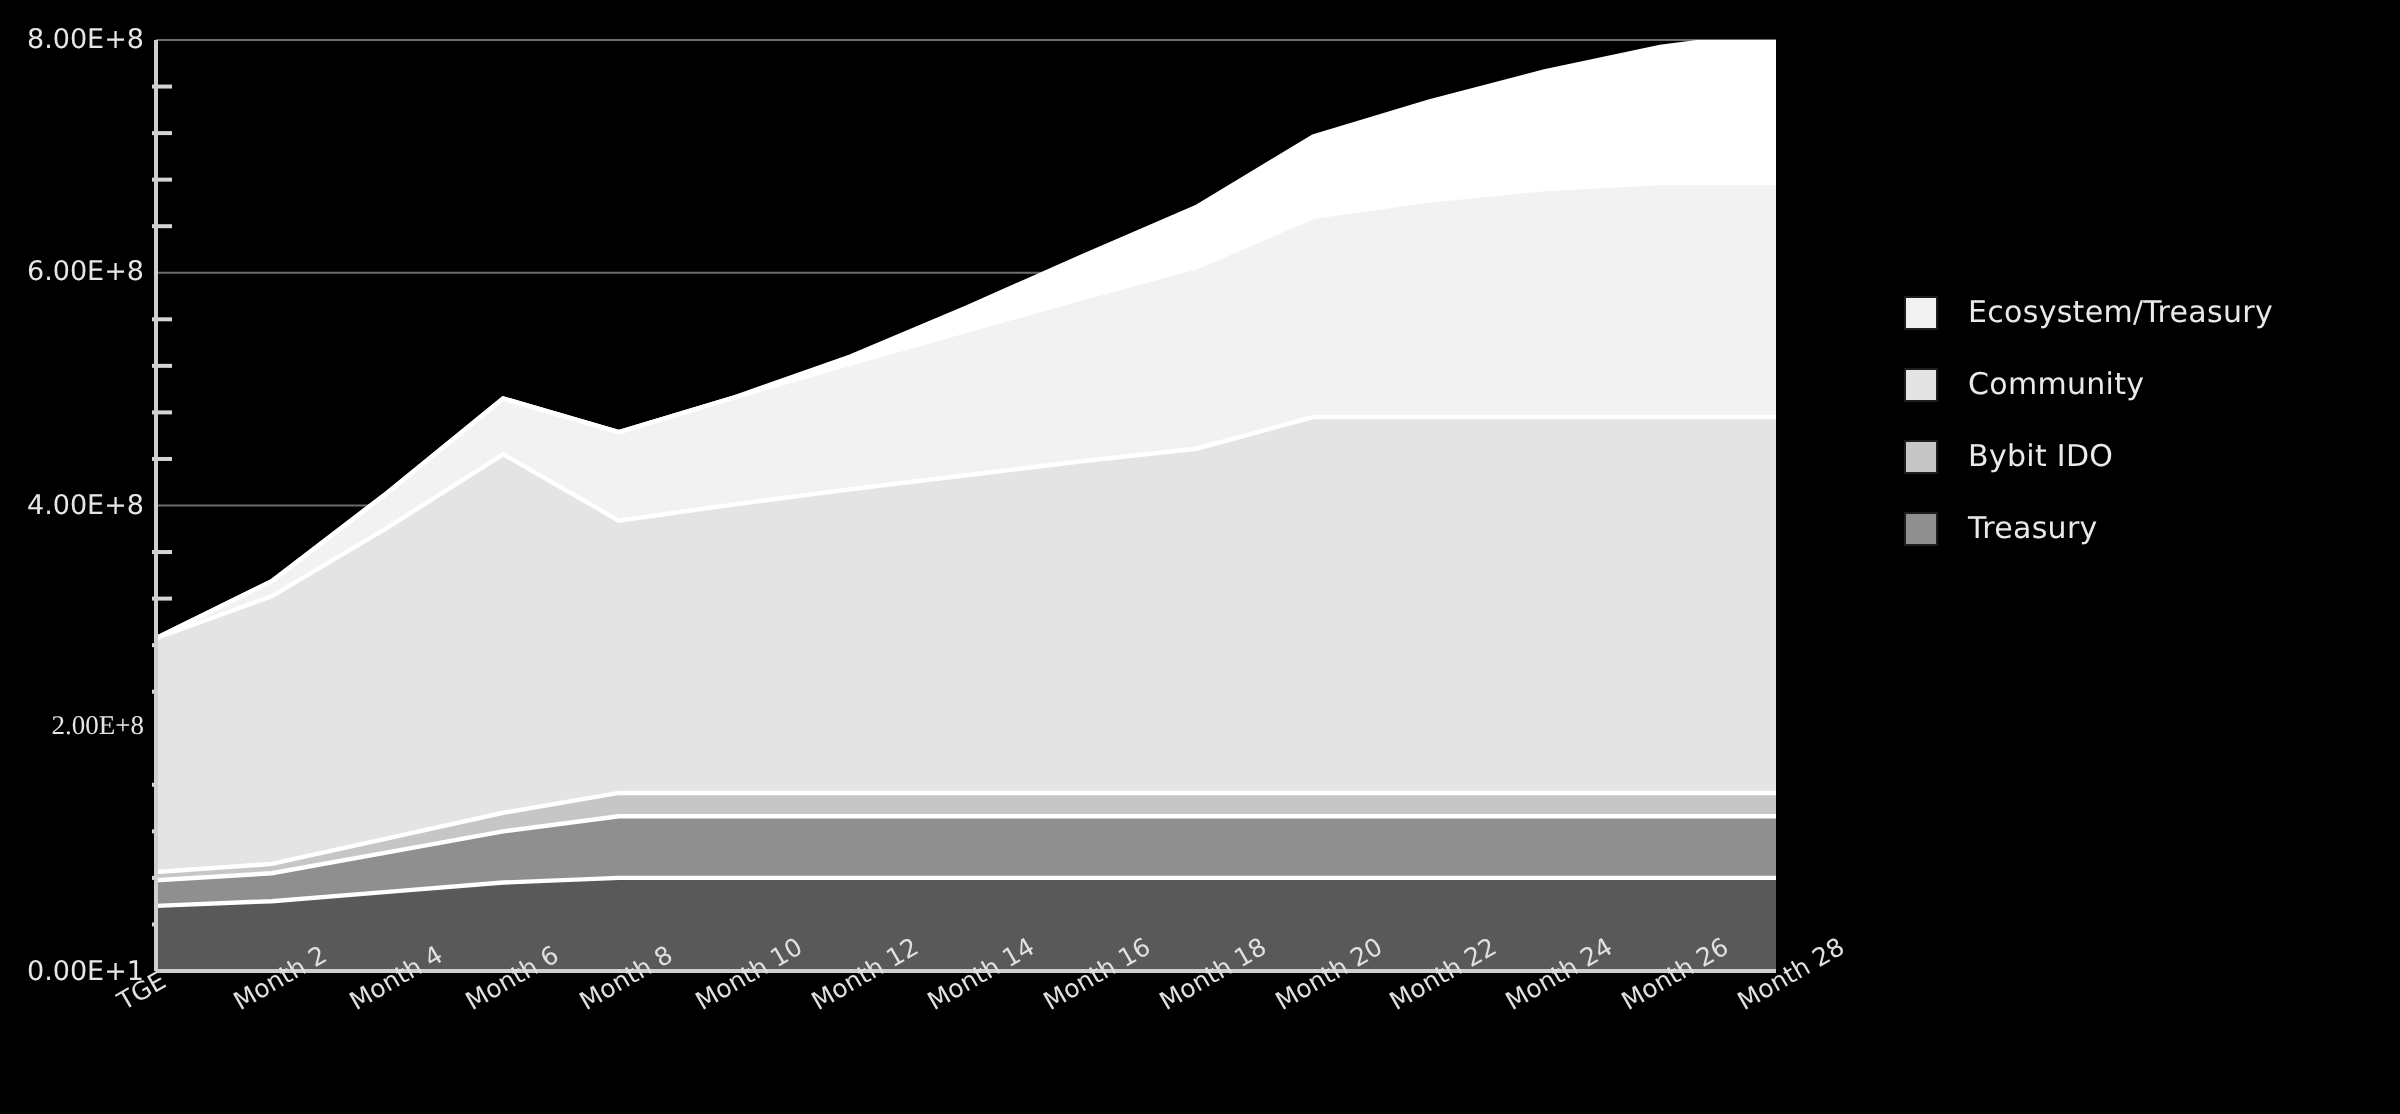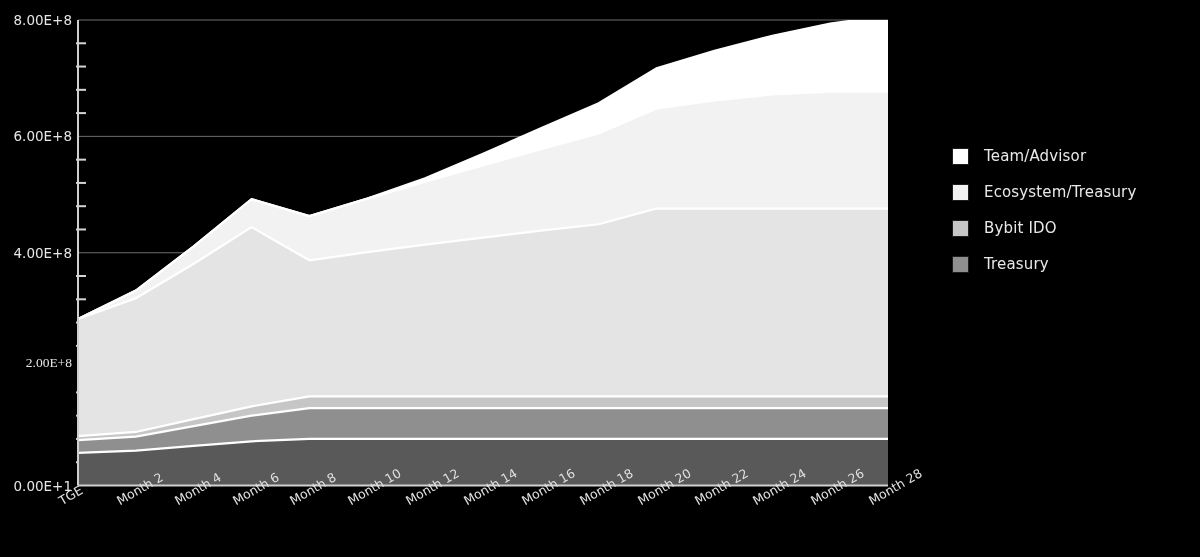--- a/index.html
+++ b/index.html
@@ -128,26 +128,26 @@
       <div class="xtick" style="left: 576.714px; top: 495px;">Month 18</div>
       <div class="xtick" style="left: 634.571px; top: 495px;">Month 20</div>
       <div class="xtick" style="left: 692.429px; top: 495px;">Month 22</div>
       <div class="xtick" style="left: 750.286px; top: 495px;">Month 24</div>
       <div class="xtick" style="left: 808.143px; top: 495px;">Month 26</div>
       <div class="xtick" style="left: 866px; top: 495px;">Month 28</div>
     </div>
 
   <div id="legend">
       <div class="legend-row">
-        <span class="legend-swatch" style="background: rgb(255, 255, 255);"></span>
-        <span class="legend-label">Team/Advisor</span>
+        <span class="legend-swatch" style="background: rgb(242, 242, 242);"></span>
+        <span class="legend-label">Ecosystem/Treasury</span>
       </div>
       <div class="legend-row">
-        <span class="legend-swatch" style="background: rgb(242, 242, 242);"></span>
-        <span class="legend-label">Ecosystem/Treasury</span>
+        <span class="legend-swatch" style="background: rgb(228, 228, 228);"></span>
+        <span class="legend-label">Community</span>
       </div>
       <div class="legend-row">
         <span class="legend-swatch" style="background: rgb(198, 198, 198);"></span>
         <span class="legend-label">Bybit IDO</span>
       </div>
       <div class="legend-row">
         <span class="legend-swatch" style="background: rgb(143, 143, 143);"></span>
         <span class="legend-label">Treasury</span>
       </div>
     </div>

